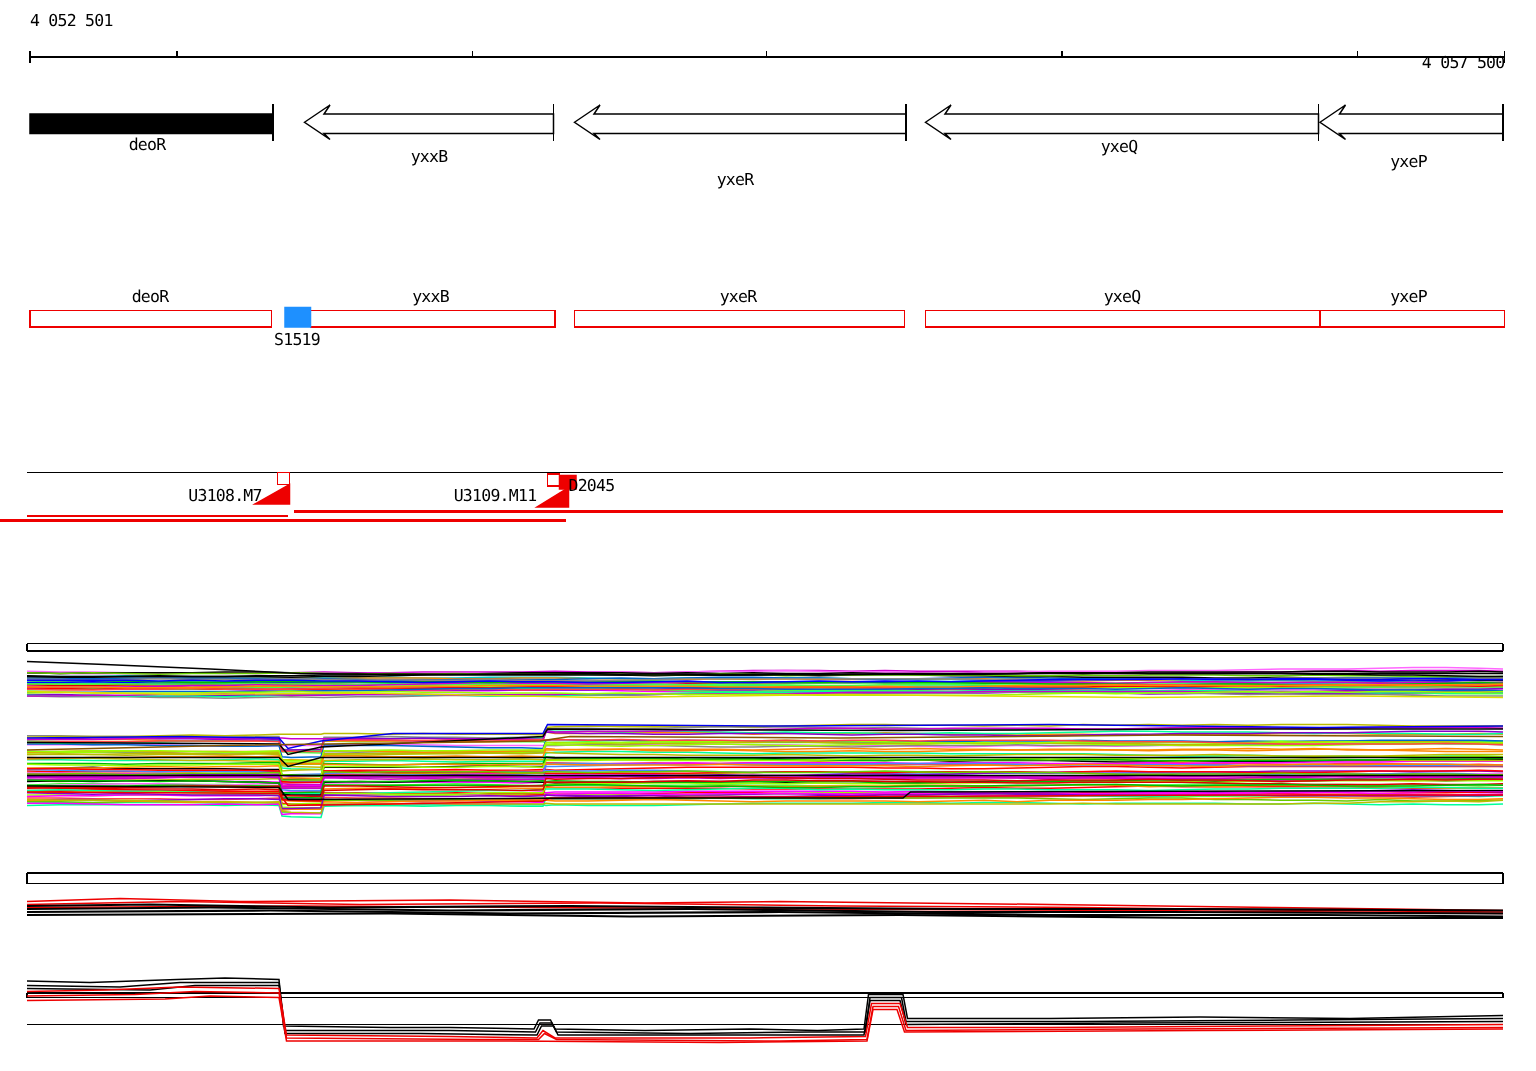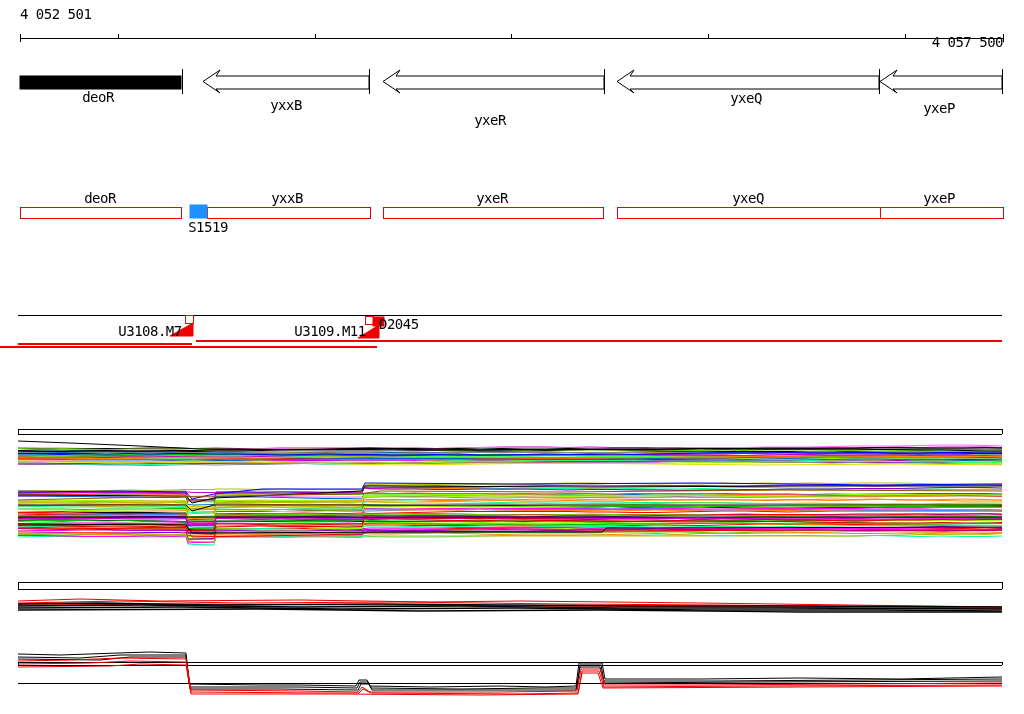--- a/index.html
+++ b/index.html
@@ -1,20 +1,20 @@
 <!DOCTYPE html>
 <html><head>
 <meta charset="utf-8">
 <style>
   html,body{margin:0;padding:0;background:#fff;}
   #app{position:relative;width:1024px;height:714px;background:#fff;overflow:hidden;
        font-family:"DejaVu Sans Mono","Liberation Mono",monospace;}
   #gfx{position:absolute;left:0;top:0;}
   #labels{position:absolute;left:0;top:0;width:100%;height:100%;pointer-events:none;}
-  .lbl{position:absolute;font-size:14px;line-height:12px;letter-spacing:-0.5px;color:#000;white-space:pre;}
+  .lbl{position:absolute;font-size:11px;line-height:12px;letter-spacing:-0.5px;color:#000;white-space:pre;}
   .mid{transform:translateX(-50%);} .end{transform:translateX(-100%);}
 </style>
 </head>
 <body>
 
 <div id="app">
   <svg id="gfx" width="1024" height="714">
       <line x1="20" y1="38" x2="1003" y2="38" stroke="#000000" stroke-width="1" shape-rendering="crispEdges"></line>
       <line x1="20" y1="34" x2="20" y2="42" stroke="#000000" stroke-width="1" shape-rendering="crispEdges"></line>
       <line x1="118" y1="34" x2="118" y2="38" stroke="#000000" stroke-width="1" shape-rendering="crispEdges"></line>
@@ -188,18 +188,18 @@
       <div class="lbl mid" style="left: 98px; top: 91px;">deoR</div>
       <div class="lbl mid" style="left: 286px; top: 99px;">yxxB</div>
       <div class="lbl mid" style="left: 490px; top: 114px;">yxeR</div>
       <div class="lbl mid" style="left: 746px; top: 92px;">yxeQ</div>
       <div class="lbl mid" style="left: 939px; top: 102px;">yxeP</div>
       <div class="lbl mid" style="left: 100px; top: 192px;">deoR</div>
       <div class="lbl mid" style="left: 287px; top: 192px;">yxxB</div>
       <div class="lbl mid" style="left: 492px; top: 192px;">yxeR</div>
       <div class="lbl mid" style="left: 748px; top: 192px;">yxeQ</div>
       <div class="lbl mid" style="left: 939px; top: 192px;">yxeP</div>
-      <div class="lbl mid" style="left: 208px; top: 221px;">S1519</div>
+      <div class="lbl mid" style="left: 198px; top: 221px;">S1519</div>
       <div class="lbl mid" style="left: 150px; top: 325px;">U3108.M7</div>
       <div class="lbl mid" style="left: 330px; top: 325px; text-align: right;">U3109.M11</div>
       <div class="lbl" style="left: 379px; top: 318px;">D2045</div>
     </div>
 </div>
 
 </body></html>

